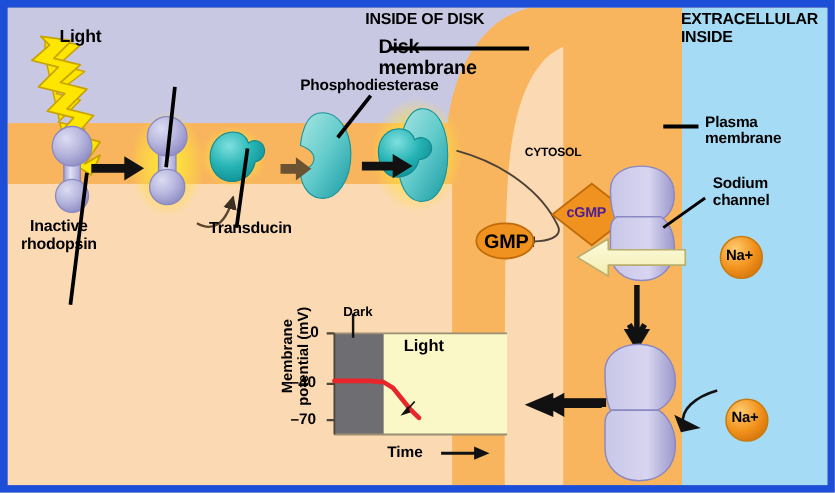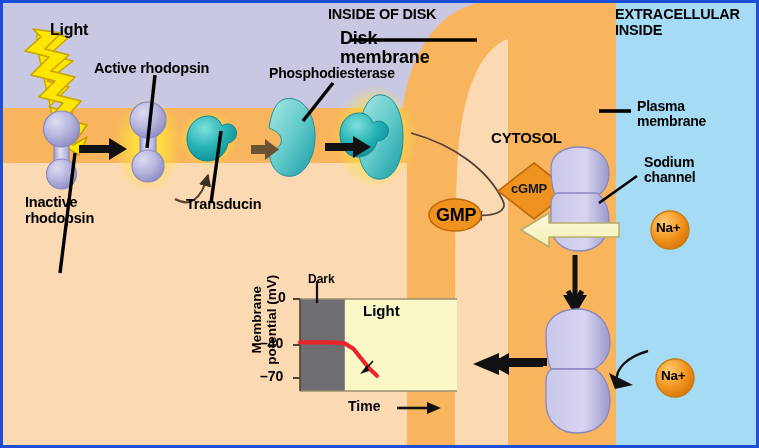--- a/index.html
+++ b/index.html
@@ -3,21 +3,21 @@
 <meta charset="utf-8">
 <title>Phototransduction Cascade Diagram</title>
 <style>
   html,body{margin:0;padding:0;background:#fff;}
   body{font-family:"Liberation Sans", sans-serif;}
   #stage{
     position:relative;
     width:759px;height:448px;
     overflow:hidden;
     background:#fcdcb8;
-    border:3px solid #1d4ed8;
+    border:7px solid #1d4ed8;
     box-sizing:border-box;
   }
   .lbl{
     position:absolute;
     font-family:"Liberation Sans", sans-serif;
     font-weight:bold;
     color:#000;
     line-height:1.07;
     white-space:pre;
     letter-spacing:-0.2px;
@@ -205,43 +205,42 @@
       <line x1="596" y1="108" x2="628" y2="108" stroke-width="3.6"></line>
       <line x1="634" y1="173" x2="596" y2="200" stroke-width="2.6"></line>
     </g>
   </svg>
 
   <div class="lbl" style="left:325px; top:4px; font-size:14.5px;">INSIDE OF DISK</div>
 
   <div class="lbl" style="left:612px; top:4px; font-size:14.5px;">EXTRACELLULAR
 INSIDE</div>
 
-  <div class="lbl" style="left:488px; top:127px; font-size:15px;">CYTOSOL</div>
+  <div class="lbl" style="left:470px; top:127px; font-size:11px;">CYTOSOL</div>
 
   <div class="lbl" style="left:47px; top:18px; font-size:16px;">Light</div>
 
-  <div class="lbl" style="left:91px; top:58px; font-size:14.5px;">Active rhodopsin</div>
 
   <div class="lbl" style="left:266px; top:63px; font-size:14px;">Phosphodiesterase</div>
 
   <div class="lbl" style="left:337px; top:26px; font-size:18px;">Disk
 membrane</div>
 
   <div class="lbl" style="left:634px; top:96px; font-size:14px;">Plasma
 membrane</div>
 
   <div class="lbl" style="left:641px; top:152px; font-size:14px;">Sodium
 channel</div>
 
-  <div class="lbl" style="left:22px; top:192px; font-size:14.5px;">Inactive
+  <div class="lbl" style="left:12px; top:192px; font-size:14.5px;text-align:center;">Inactive
 rhodopsin</div>
 
   <div class="lbl" style="left:183px; top:194px; font-size:14.5px;">Transducin</div>
 
-  <div class="lbl" style="left:508px; top:179px; font-size:13px; color:#0f172a;">cGMP</div>
+  <div class="lbl" style="left:508px; top:179px; font-size:13px; color:#4c1d95;">cGMP</div>
 
   <div class="lbl" style="left:433px; top:203px; font-size:18px;">GMP</div>
 
   <div class="lbl" style="left:653px; top:218px; font-size:13.5px;">Na+</div>
 
   <div class="lbl" style="left:658px; top:366px; font-size:13.5px;">Na+</div>
 
   <div id="graph" style="position:absolute; left:242px; top:272px; width:228px; height:148px;">
     <svg viewBox="0 0 228 148" style="position:absolute;left:0;top:0;width:228px;height:148px;">
 

